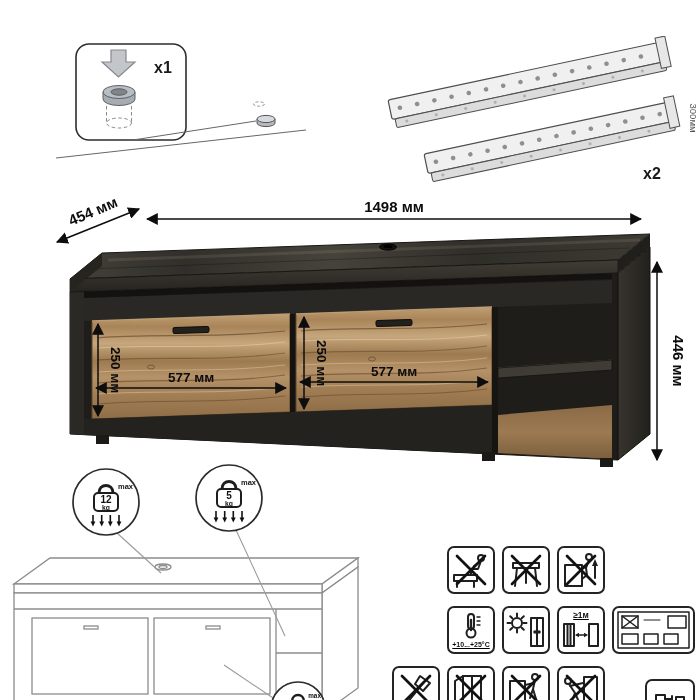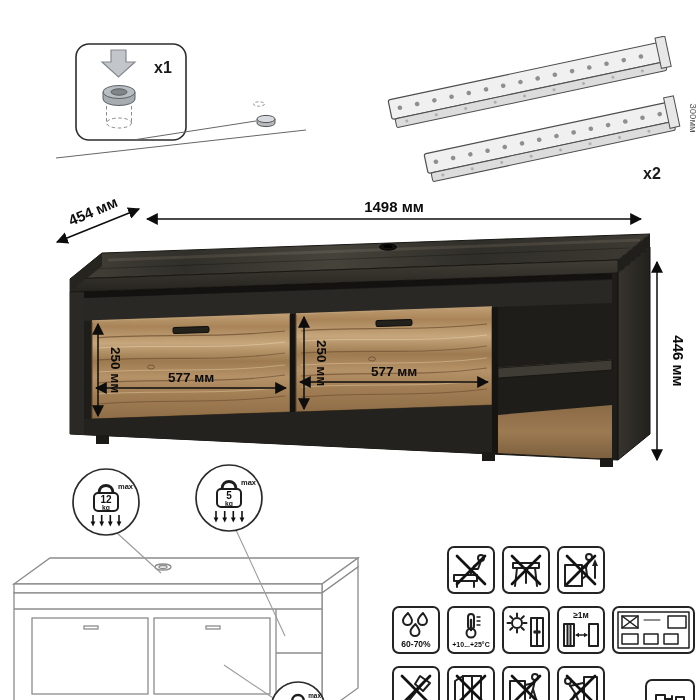--- a/index.html
+++ b/index.html
@@ -9,21 +9,21 @@
   svg text{font-family:"Liberation Sans",sans-serif;}
   .dim{font-weight:bold;font-size:15px;fill:#0c0c0c;text-anchor:middle;}
   .dimS{font-weight:bold;font-size:13.5px;fill:#0c0c0c;text-anchor:middle;}
   .qty{font-weight:bold;font-size:16px;fill:#1a1a1a;text-anchor:middle;}
   .railLen{font-size:9.5px;fill:#555;text-anchor:middle;}
   .kb-val{font-weight:bold;font-size:10px;fill:#111;text-anchor:middle;}
   .kb-unit{font-weight:bold;font-size:6.8px;fill:#111;text-anchor:middle;}
   .kb-max{font-weight:bold;font-size:7.5px;fill:#111;}
   .cell{position:absolute;width:48px;height:48px;border:2.2px solid #242424;border-radius:7px;
         background:#fff;box-sizing:border-box;display:flex;flex-direction:column;
-        align-items:center;justify-content:center;overflow:hidden;}
+        align-items:center;justify-content:center;overflow:hidden;text-decoration:underline;}
   .cell .lbl{font-weight:bold;font-size:8.5px;line-height:1;margin-top:1px;white-space:nowrap;color:#111;}
   .ic{fill:none;stroke:#1f1f1f;stroke-width:2;stroke-linecap:round;stroke-linejoin:round;}
   .icf{fill:#1f1f1f;stroke:none;}
   .xm{fill:none;stroke:#121212;stroke-width:2.7;stroke-linecap:round;}
 </style>
 </head>
 <body>
 
 <div id="canvas">
 
@@ -325,30 +325,20 @@
       <line x1="34" y1="28" x2="34" y2="14"></line>
     </g>
     <polygon class="icf" points="31,16 37,16 34,9"></polygon>
     <g class="xm">
           <line x1="6" y1="6" x2="34" y2="34"></line>
           <line x1="34" y1="6" x2="6" y2="34"></line>
         </g>
   </svg>
 </div>
 
-<div class="cell" style="left:392px;top:570px">
-  <svg width="40" height="28" viewBox="0 0 40 28">
-    <g class="ic">
-      <path d="M12,2 C14,5 16,7.5 16,9.5 a4.5,4.5 0 1 1 -9,0 C7,7.5 9,5 12,2 Z"></path>
-      <path d="M27,2 C29,5 31,7.5 31,9.5 a4.5,4.5 0 1 1 -9,0 C22,7.5 24,5 27,2 Z"></path>
-      <path d="M19.5,13 C21.5,16 23.5,18.5 23.5,20.5 a4.5,4.5 0 1 1 -9,0 C14.5,18.5 16.5,16 19.5,13 Z"></path>
-    </g>
-  </svg>
-  <div class="lbl">60-70%</div>
-</div>
 <div class="cell" style="left:447px;top:570px">
   <svg width="40" height="28" viewBox="0 0 40 28">
     <g class="ic">
       <rect x="17" y="2" width="6" height="15" rx="3"></rect>
       <circle cx="20" cy="21" r="4.5"></circle>
       <line x1="20" y1="8" x2="20" y2="18" stroke-width="2.4"></line>
       <line x1="26" y1="5" x2="29" y2="5" stroke-width="1.4"></line>
       <line x1="26" y1="9" x2="29" y2="9" stroke-width="1.4"></line>
       <line x1="26" y1="13" x2="29" y2="13" stroke-width="1.4"></line>
     </g>

